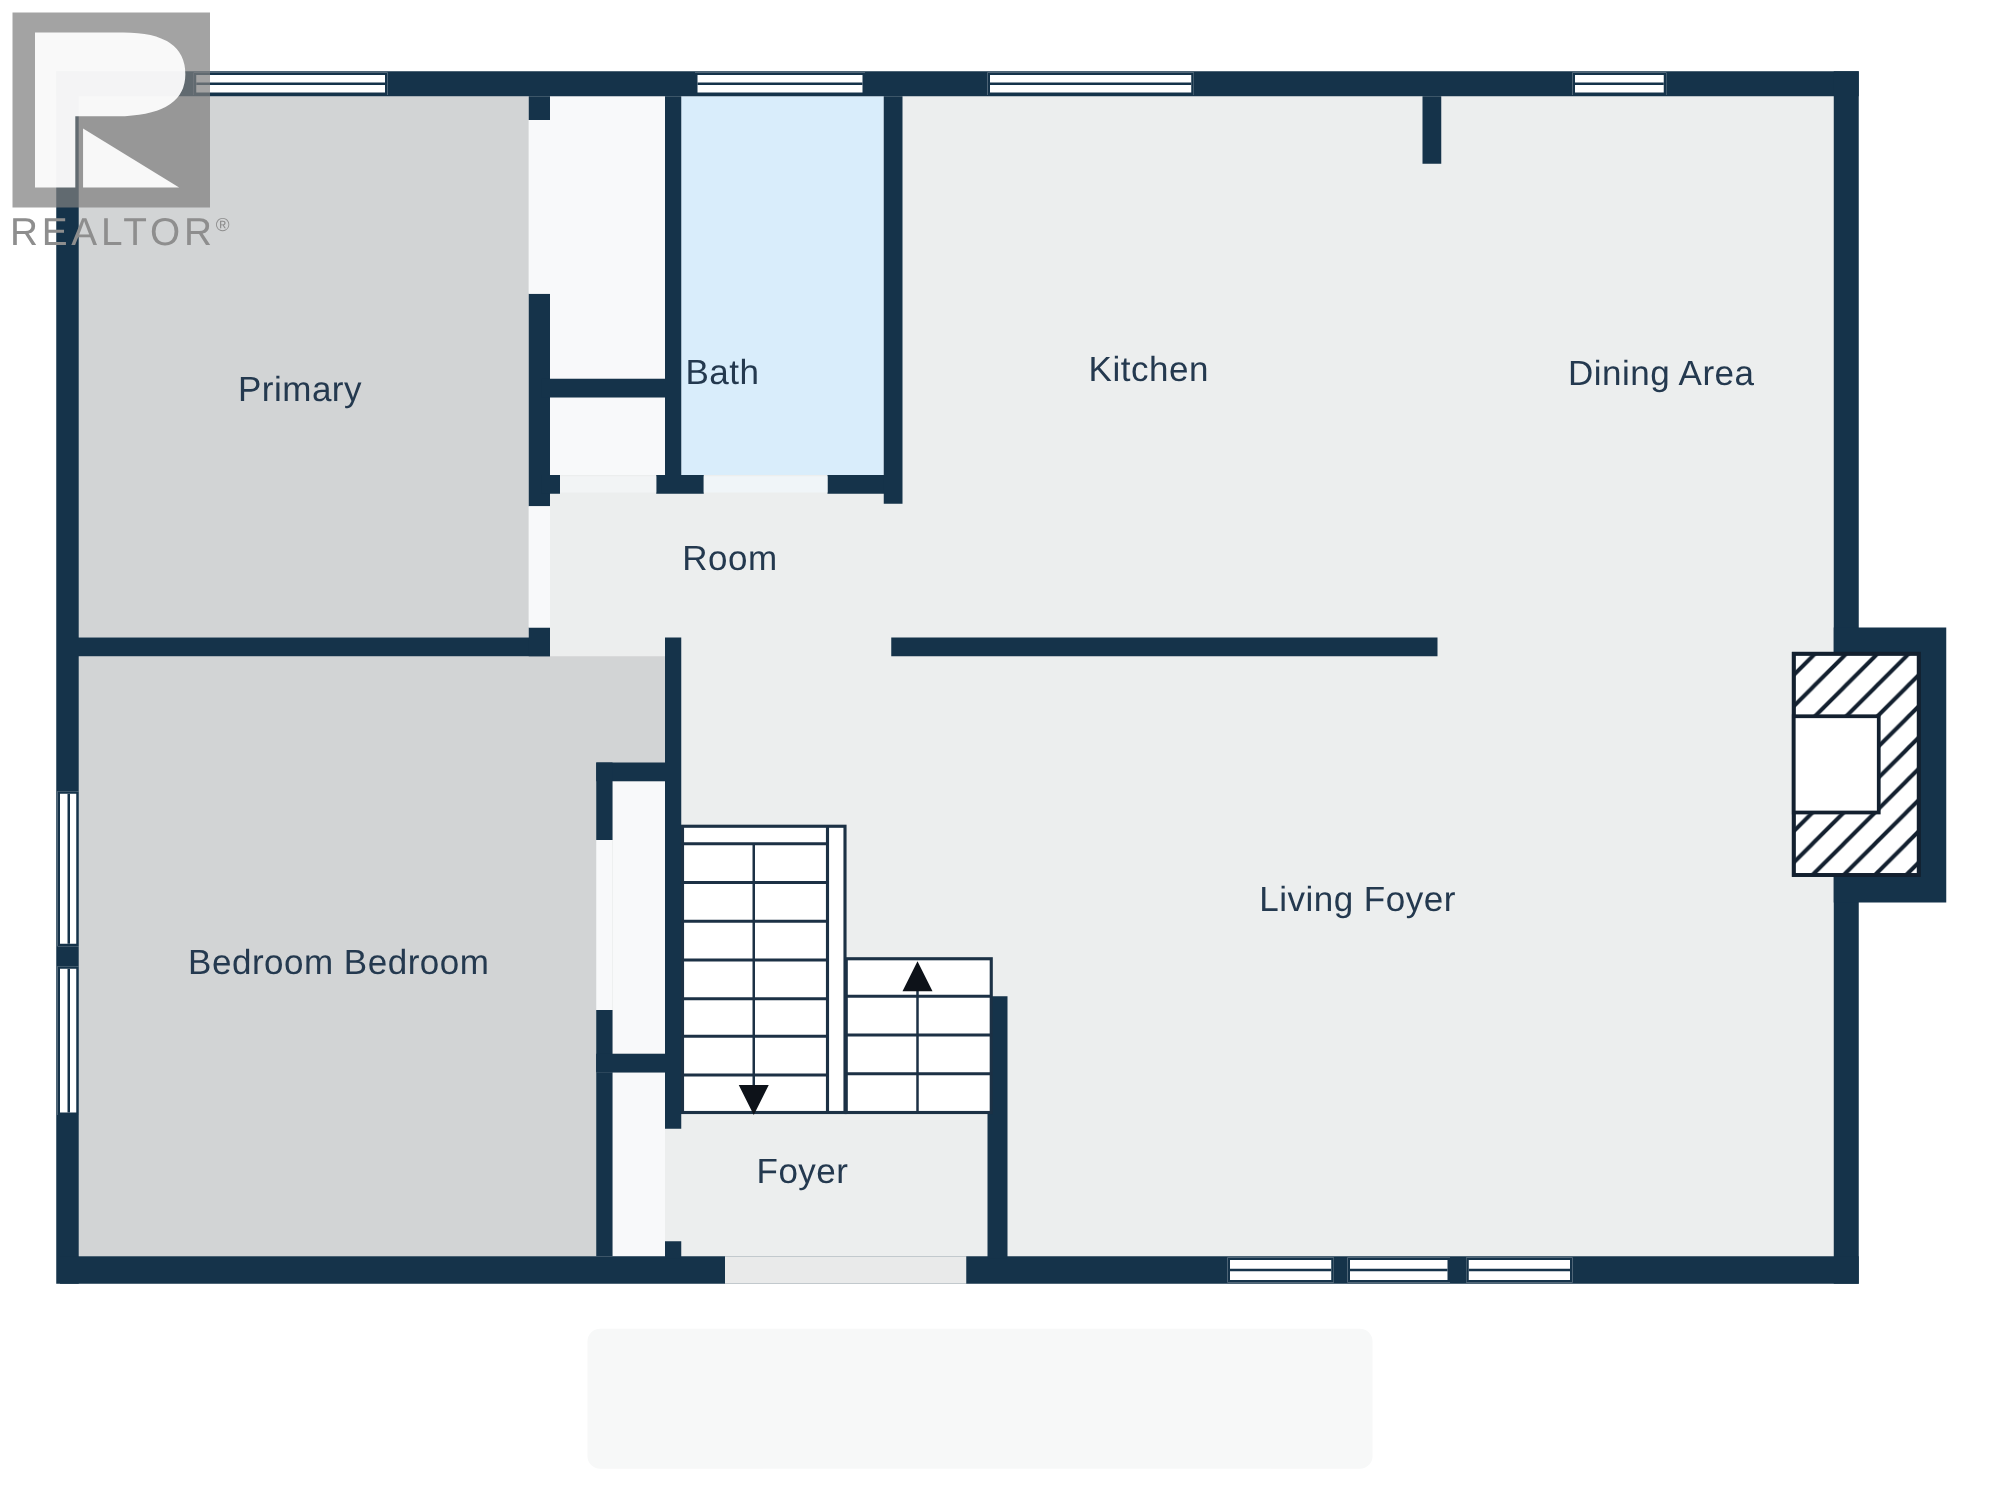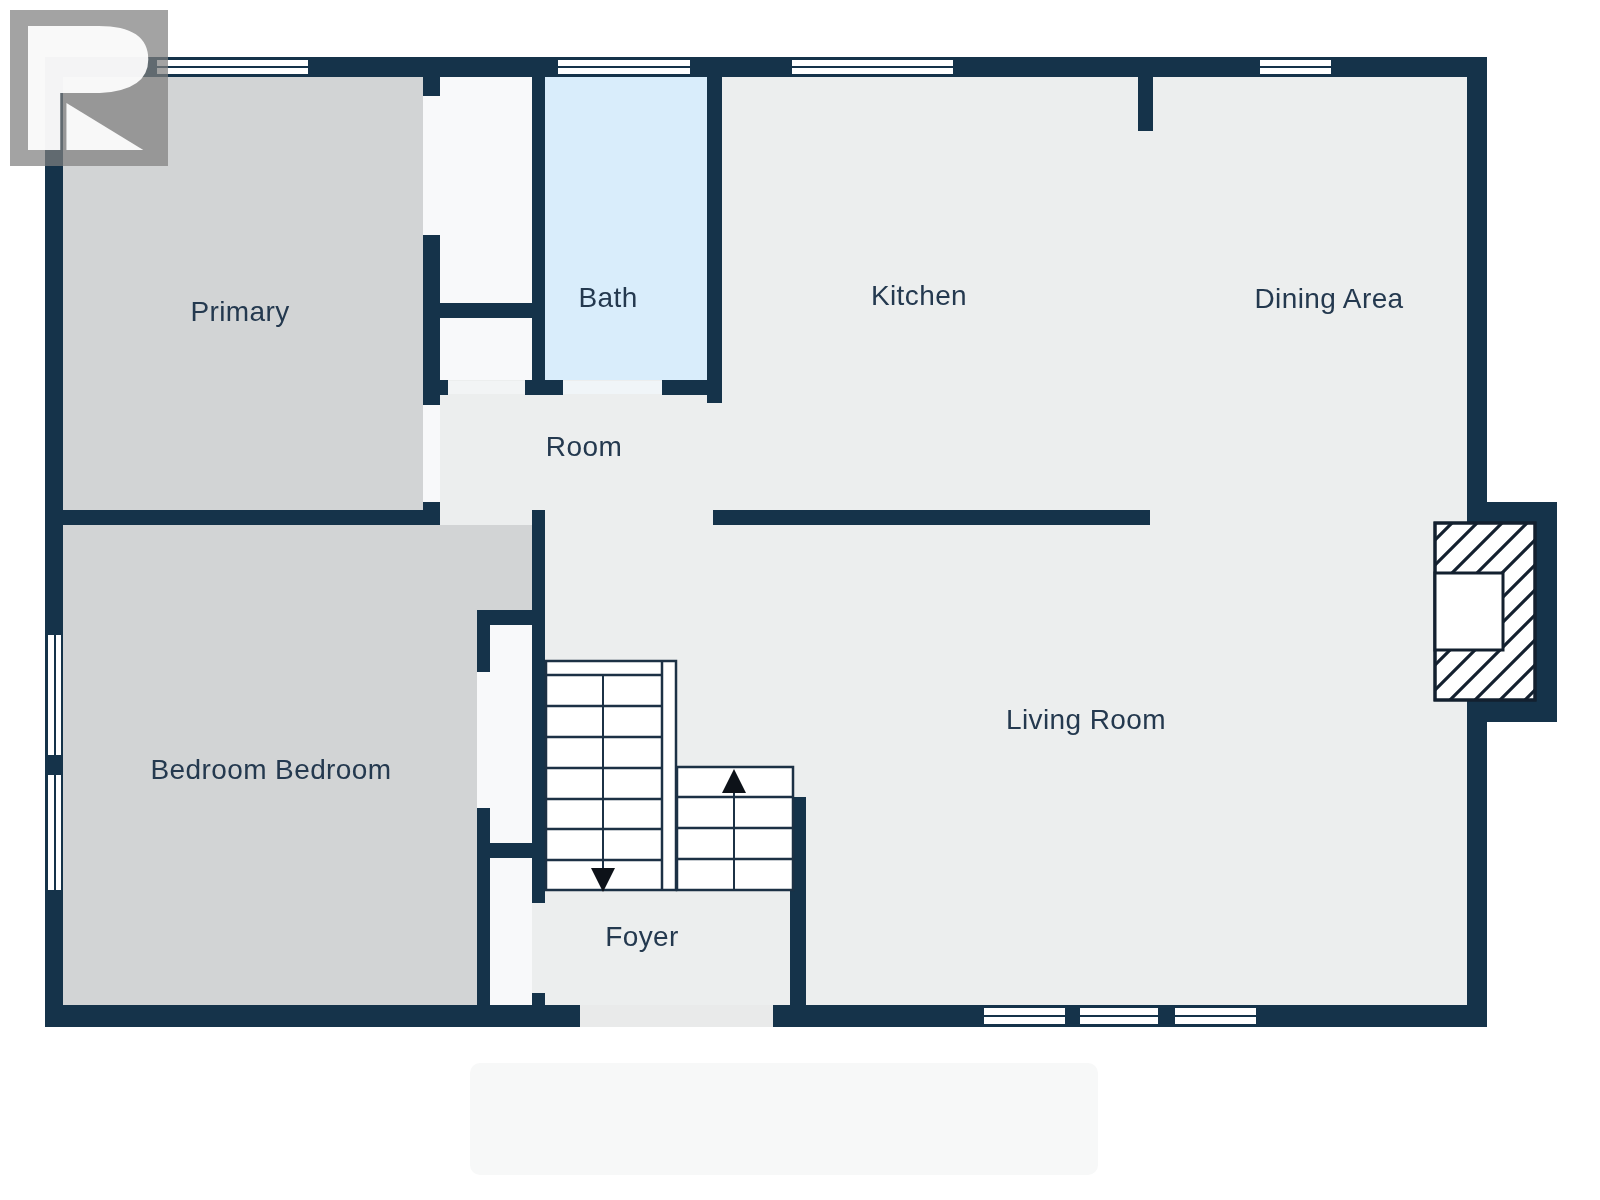--- a/index.html
+++ b/index.html
@@ -129,30 +129,33 @@
     <polygon points="722,793 746,793 734,769" fill="var(--arrow)"></polygon>
 
     <g>
       <rect x="1435" y="523" width="100" height="177" fill="#FFFFFF" stroke="#13202F" stroke-width="3"></rect>
       <rect x="1435" y="523" width="100" height="177" fill="url(#hatch)" stroke="#13202F" stroke-width="3"></rect>
       <rect x="1435" y="573" width="68" height="77" fill="#FFFFFF" stroke="#13202F" stroke-width="3"></rect>
     </g>
   </svg>
 
   <div class="room-label" style="left:240px;top:312px;">Primary</div>
-  <div class="room-label" style="left:608px;top:298px;">Bath</div>
+  <div class="room-label" style="left:578px;top:298px;">Bath</div>
   <div class="room-label" style="left:919px;top:296px;">Kitchen</div>
   <div class="room-label" style="left:1282px;top:299px;margin-left:47px;">Dining Area</div>
   <div class="room-label" style="left:584px;top:447px;">Room</div>
   <div class="room-label" style="left:271px;top:770px;">Bedroom Bedroom</div>
-  <div class="room-label" style="left:1086px;top:720px;">Living Room</div>
+  <div class="room-label" style="left:1086px;top:720px;">Living Foyer</div>
   <div class="room-label" style="left:642px;top:937px;">Foyer</div>
 
   <div class="watermark"></div>
 
   <div class="logo-box">
     <svg width="124" height="126" viewBox="0 0 100 100" style="position:absolute;left:18px;top:15px;">
       <path d="M0 0 H57 Q97 0 97 27 Q97 52 58 54 H26 V100 H0 Z" fill="rgba(255,255,255,0.93)"></path>
       <path d="M31 62 L93 100 H31 Z" fill="rgba(255,255,255,0.93)"></path>
     </svg>
   </div>
+  <div class="logo-text">
+    <span>REALTOR</span><sup>®</sup>
+  </div>
 
 </div>
 
 </body></html>

